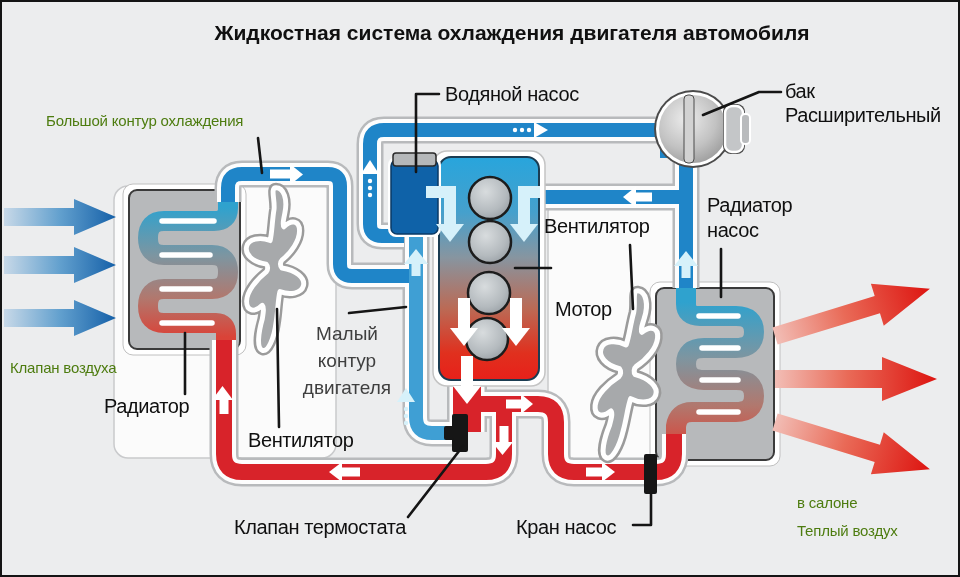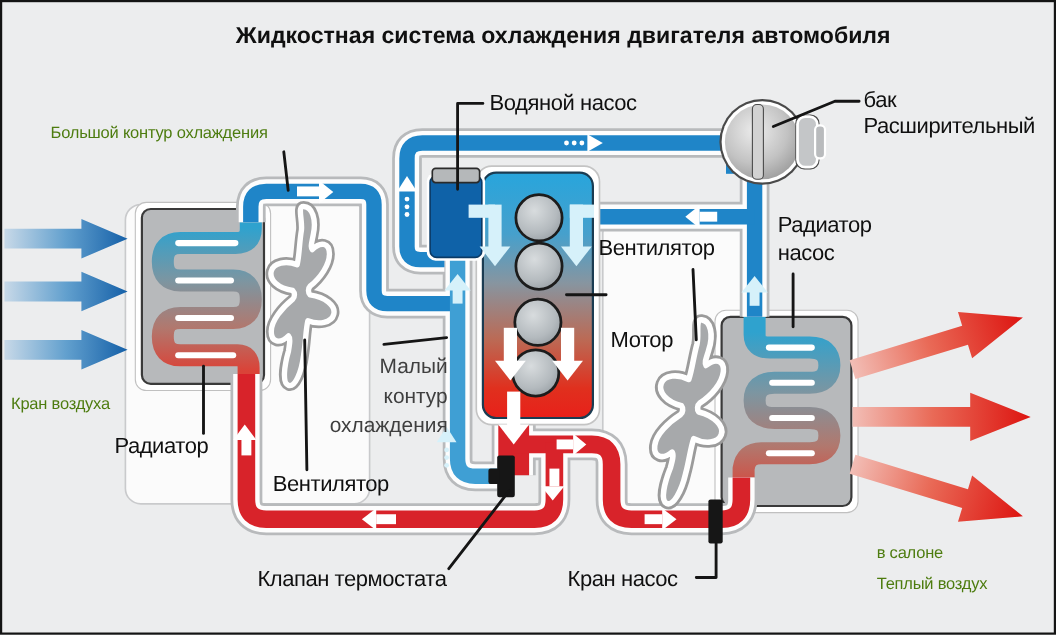--- a/index.html
+++ b/index.html
@@ -255,26 +255,26 @@
 <div class="lbl bold multiline" style="left:783px;top:77px;">
   <div>бак</div>
   <div>Расширительный</div>
 </div>
 <div class="lbl bold" style="left:705px;top:191px;line-height:25px;">
   <div>Радиатор</div>
   <div>насос</div>
 </div>
 <div class="lbl bold" style="left:542px;top:213px;">Вентилятор</div>
 <div class="lbl bold" style="left:553px;top:253px;margin-top:43px;">Мотор</div>
-<div class="lbl gray" style="left:8px;top:357px;">Кран воздуха</div>
+<div class="lbl gray" style="left:8px;top:357px;">Клапан воздуха</div>
 <div class="lbl bold" style="left:102px;top:393px;">Радиатор</div>
-<div class="lbl" style="left:285px;top:318px;width:120px;text-align:right;font-size:19px;color:#3f3f3f;line-height:27px;">
+<div class="lbl" style="left:285px;top:318px;width:120px;text-align:center;font-size:19px;color:#3f3f3f;line-height:27px;">
   <div>Малый</div>
   <div>контур</div>
-  <div>охлаждения</div>
+  <div>двигателя</div>
 </div>
 <div class="lbl bold" style="left:246px;top:427px;">Вентилятор</div>
 <div class="lbl bold" style="left:232px;top:514px;">Клапан термостата</div>
 <div class="lbl bold" style="left:514px;top:514px;">Кран насос</div>
 <div class="lbl gray" style="left:795px;top:487px;line-height:28px;">
   <div>в салоне</div>
   <div>Теплый воздух</div>
 </div>
 
 </body></html>

